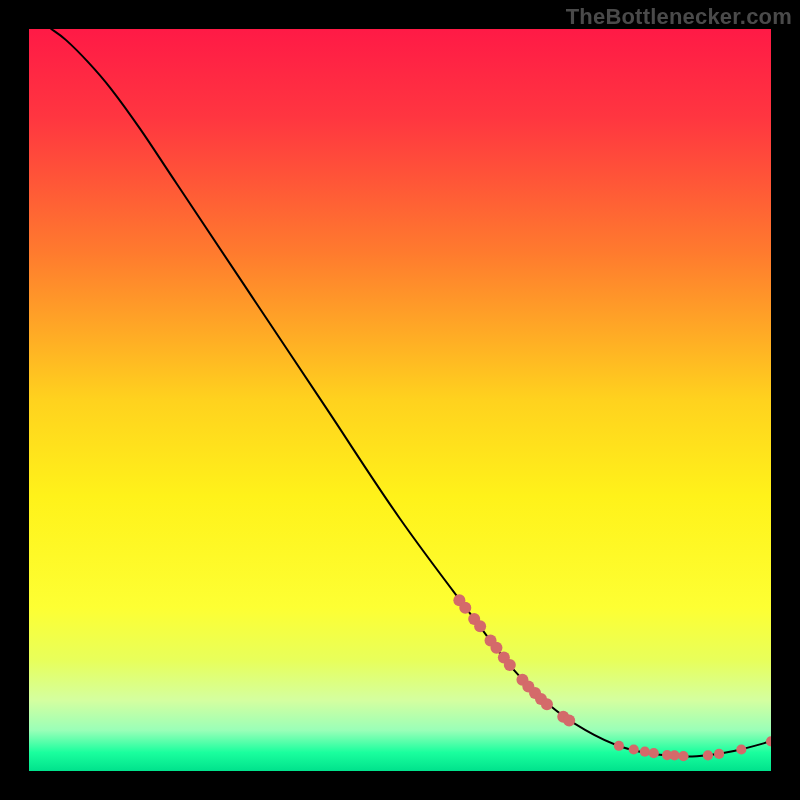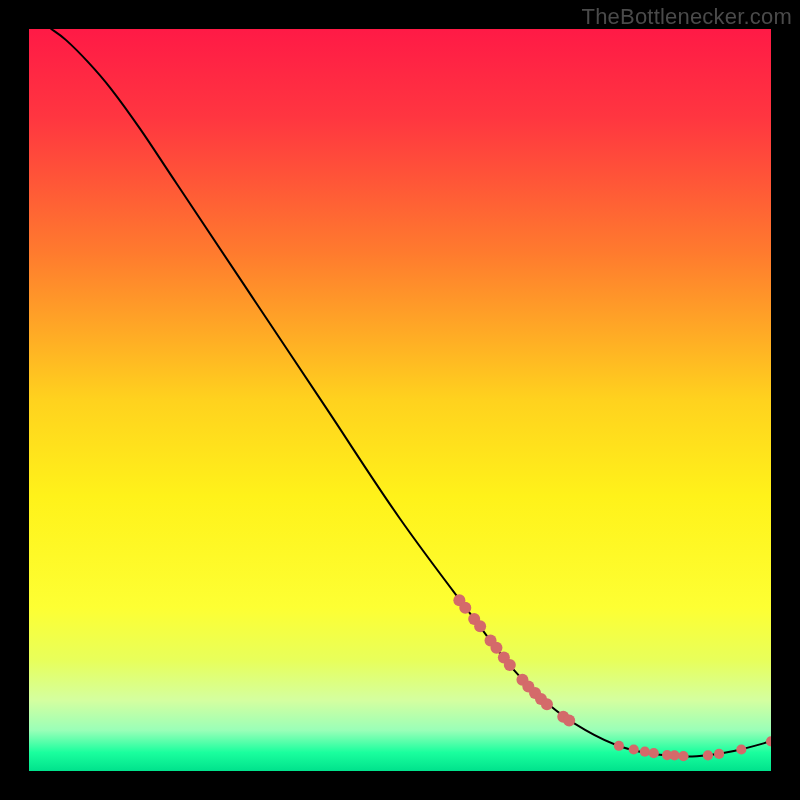--- a/index.html
+++ b/index.html
@@ -15,21 +15,21 @@
     height: 800px;
     background: #000;
     position: relative;
   }
   .watermark {
     position: absolute;
     top: 4px;
     right: 8px;
     color: #4a4a4a;
     font-size: 22px;
-    font-weight: 400;
+    font-weight: 700;
     letter-spacing: 0.2px;
   }
   .plot {
     position: absolute;
     left: 29px;
     top: 29px;
     width: 742px;
     height: 742px;
   }
   .plot svg {

